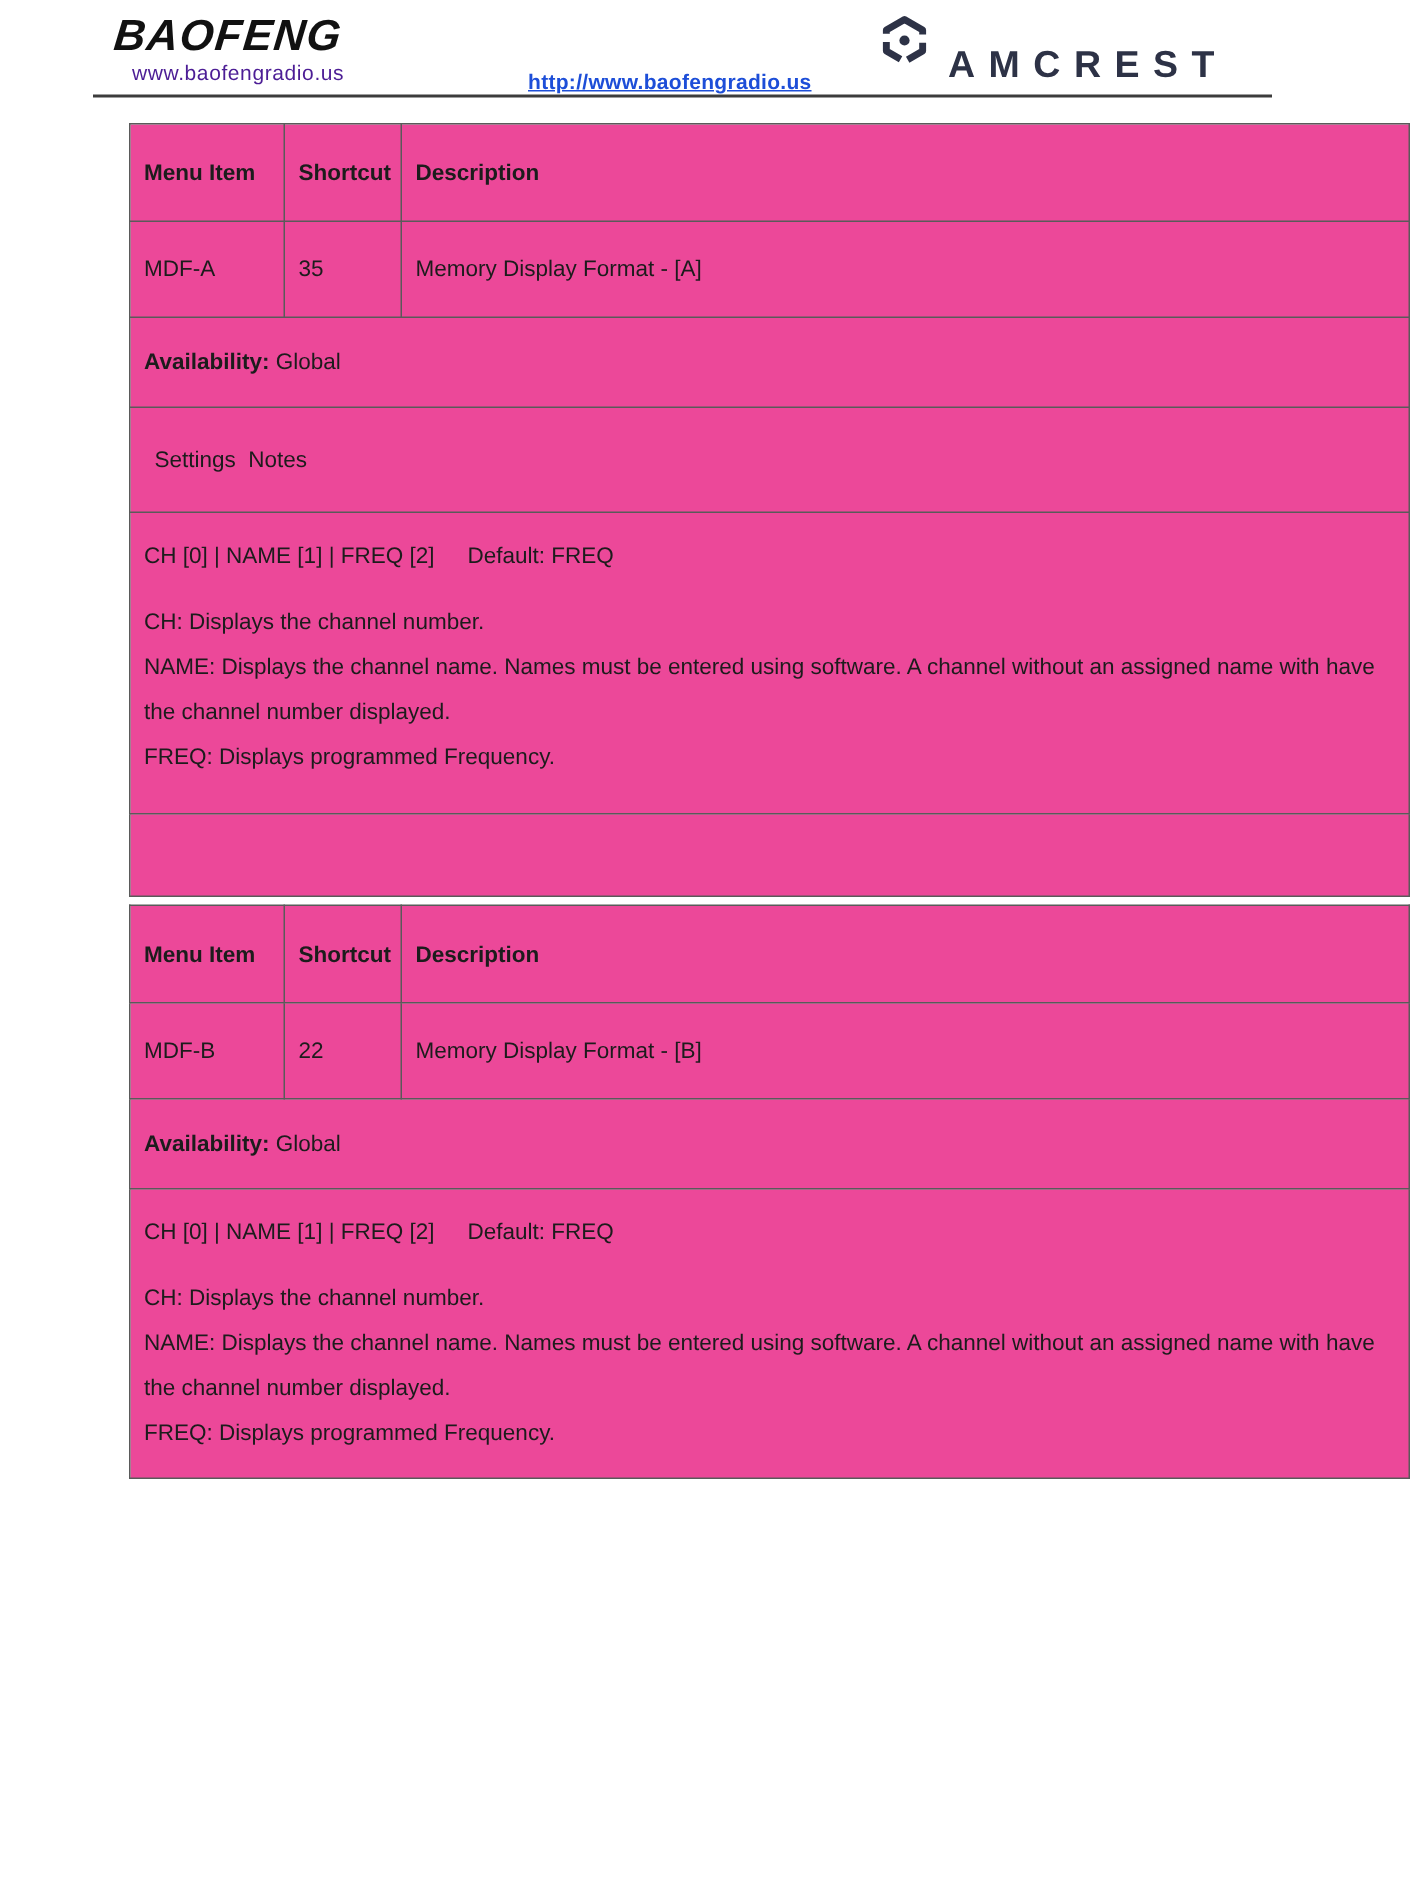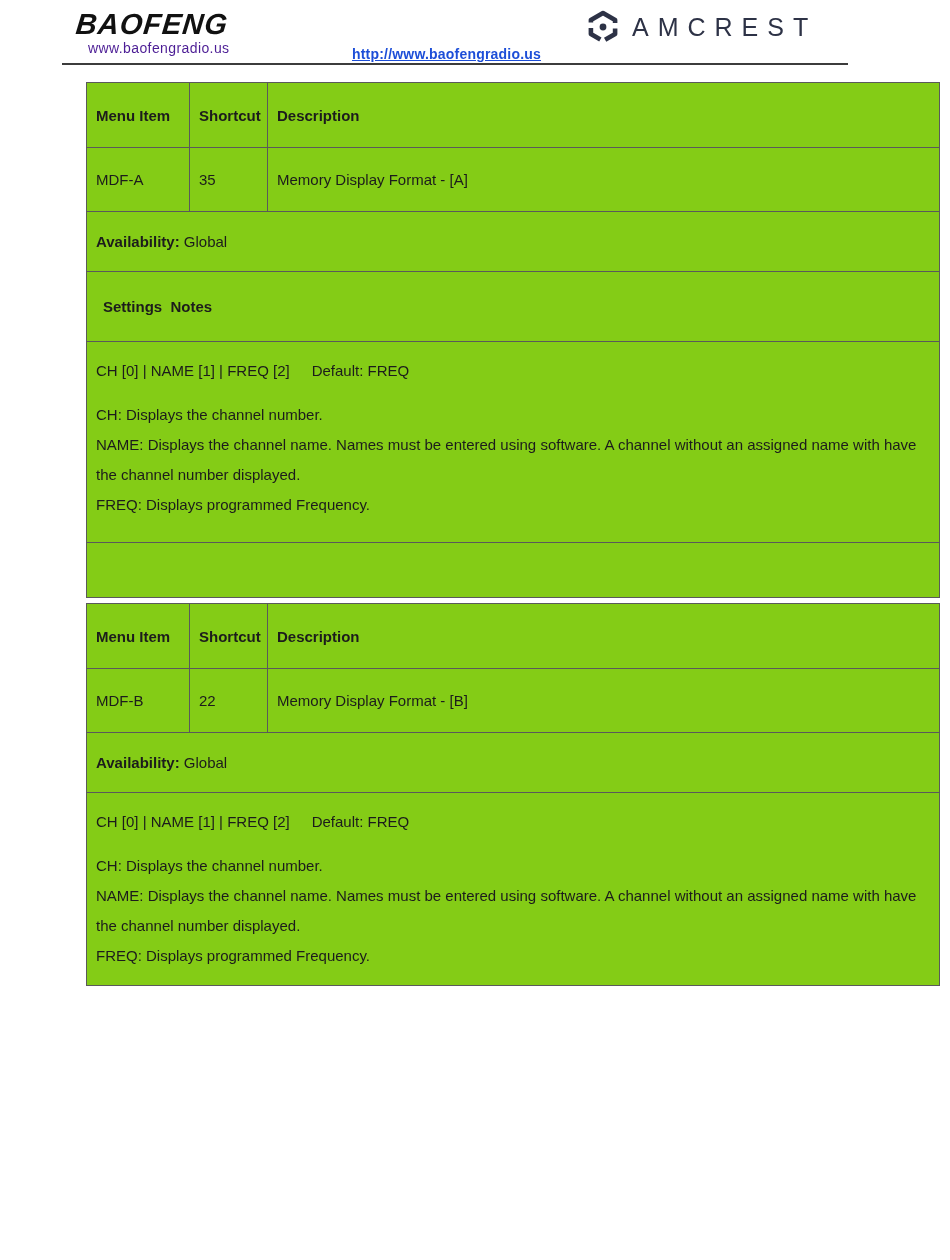--- a/index.html
+++ b/index.html
@@ -27,22 +27,22 @@
   }
   .hdr-page-link {
     position: absolute; left: 352px; top: 46px;
     font-size: 14px; font-weight: bold;
     color: #1d4ed8; text-decoration: underline;
     letter-spacing: 0.2px; cursor: pointer;
   }
   .hdr-amcrest { position: absolute; left: 586px; top: 10px; display: flex; align-items: flex-start; }
   .hdr-amcrest-icon { width: 34px; height: 34px; display: block; }
   .hdr-amcrest-text {
-    margin-left: 12px; margin-top: 3px;
-    font-size: 25px; font-weight: normal;
+    margin-left: 12px; margin-top: 19px;
+    font-size: 25px; font-weight: bold;
     letter-spacing: 9px; color: #2d3246; white-space: nowrap;
   }
   .hdr-amcrest-site {
     position: absolute; left: 652px; top: 42px;
     font-size: 14px; color: #2a2a2a; letter-spacing: 0.3px; margin-top: 45px;
   }
   .hdr-rule {
     position: absolute; left: 62px; top: 63px;
     width: 786px; height: 2px; background: #3c3c3c;
   }
@@ -52,27 +52,27 @@
     position: absolute; left: 86px; width: 853px;
     border-collapse: collapse; table-layout: fixed;
     font-size: 15px; color: #1c1c1c;
   }
   #table-mdfa { top: 82px; }
   #table-mdfb { top: 603px; }
   .menu-table td {
     border: 1px solid #5a5a5a;
     padding: 0 10px 0 9px;
     vertical-align: middle;
-    background: #84cc16;
+    background: #ec4899;
   }
   .menu-table td.col-head { font-weight: bold; }
   tr.r-head  td { height: 65px; }
   tr.r-data  td { height: 64px; }
   tr.r-avail td { height: 60px; }
-  tr.r-set   td { height: 70px; font-weight: bold; white-space: pre-wrap; padding-left: 16px; }
+  tr.r-set   td { height: 70px; font-weight: normal; white-space: pre-wrap; padding-left: 16px; }
   tr.r-empty td { height: 55px; }
   td.notes-cell {
     vertical-align: top;
     padding: 17px 12px 14px 9px;
     height: 201px;
   }
   #table-mdfb td.notes-cell { height: 193px; }
   .bold { font-weight: bold; margin-top: 28px; }
   .options-line { line-height: 24px; margin-bottom: 17px; white-space: nowrap; }
   .default-part { margin-left: 22px; }

